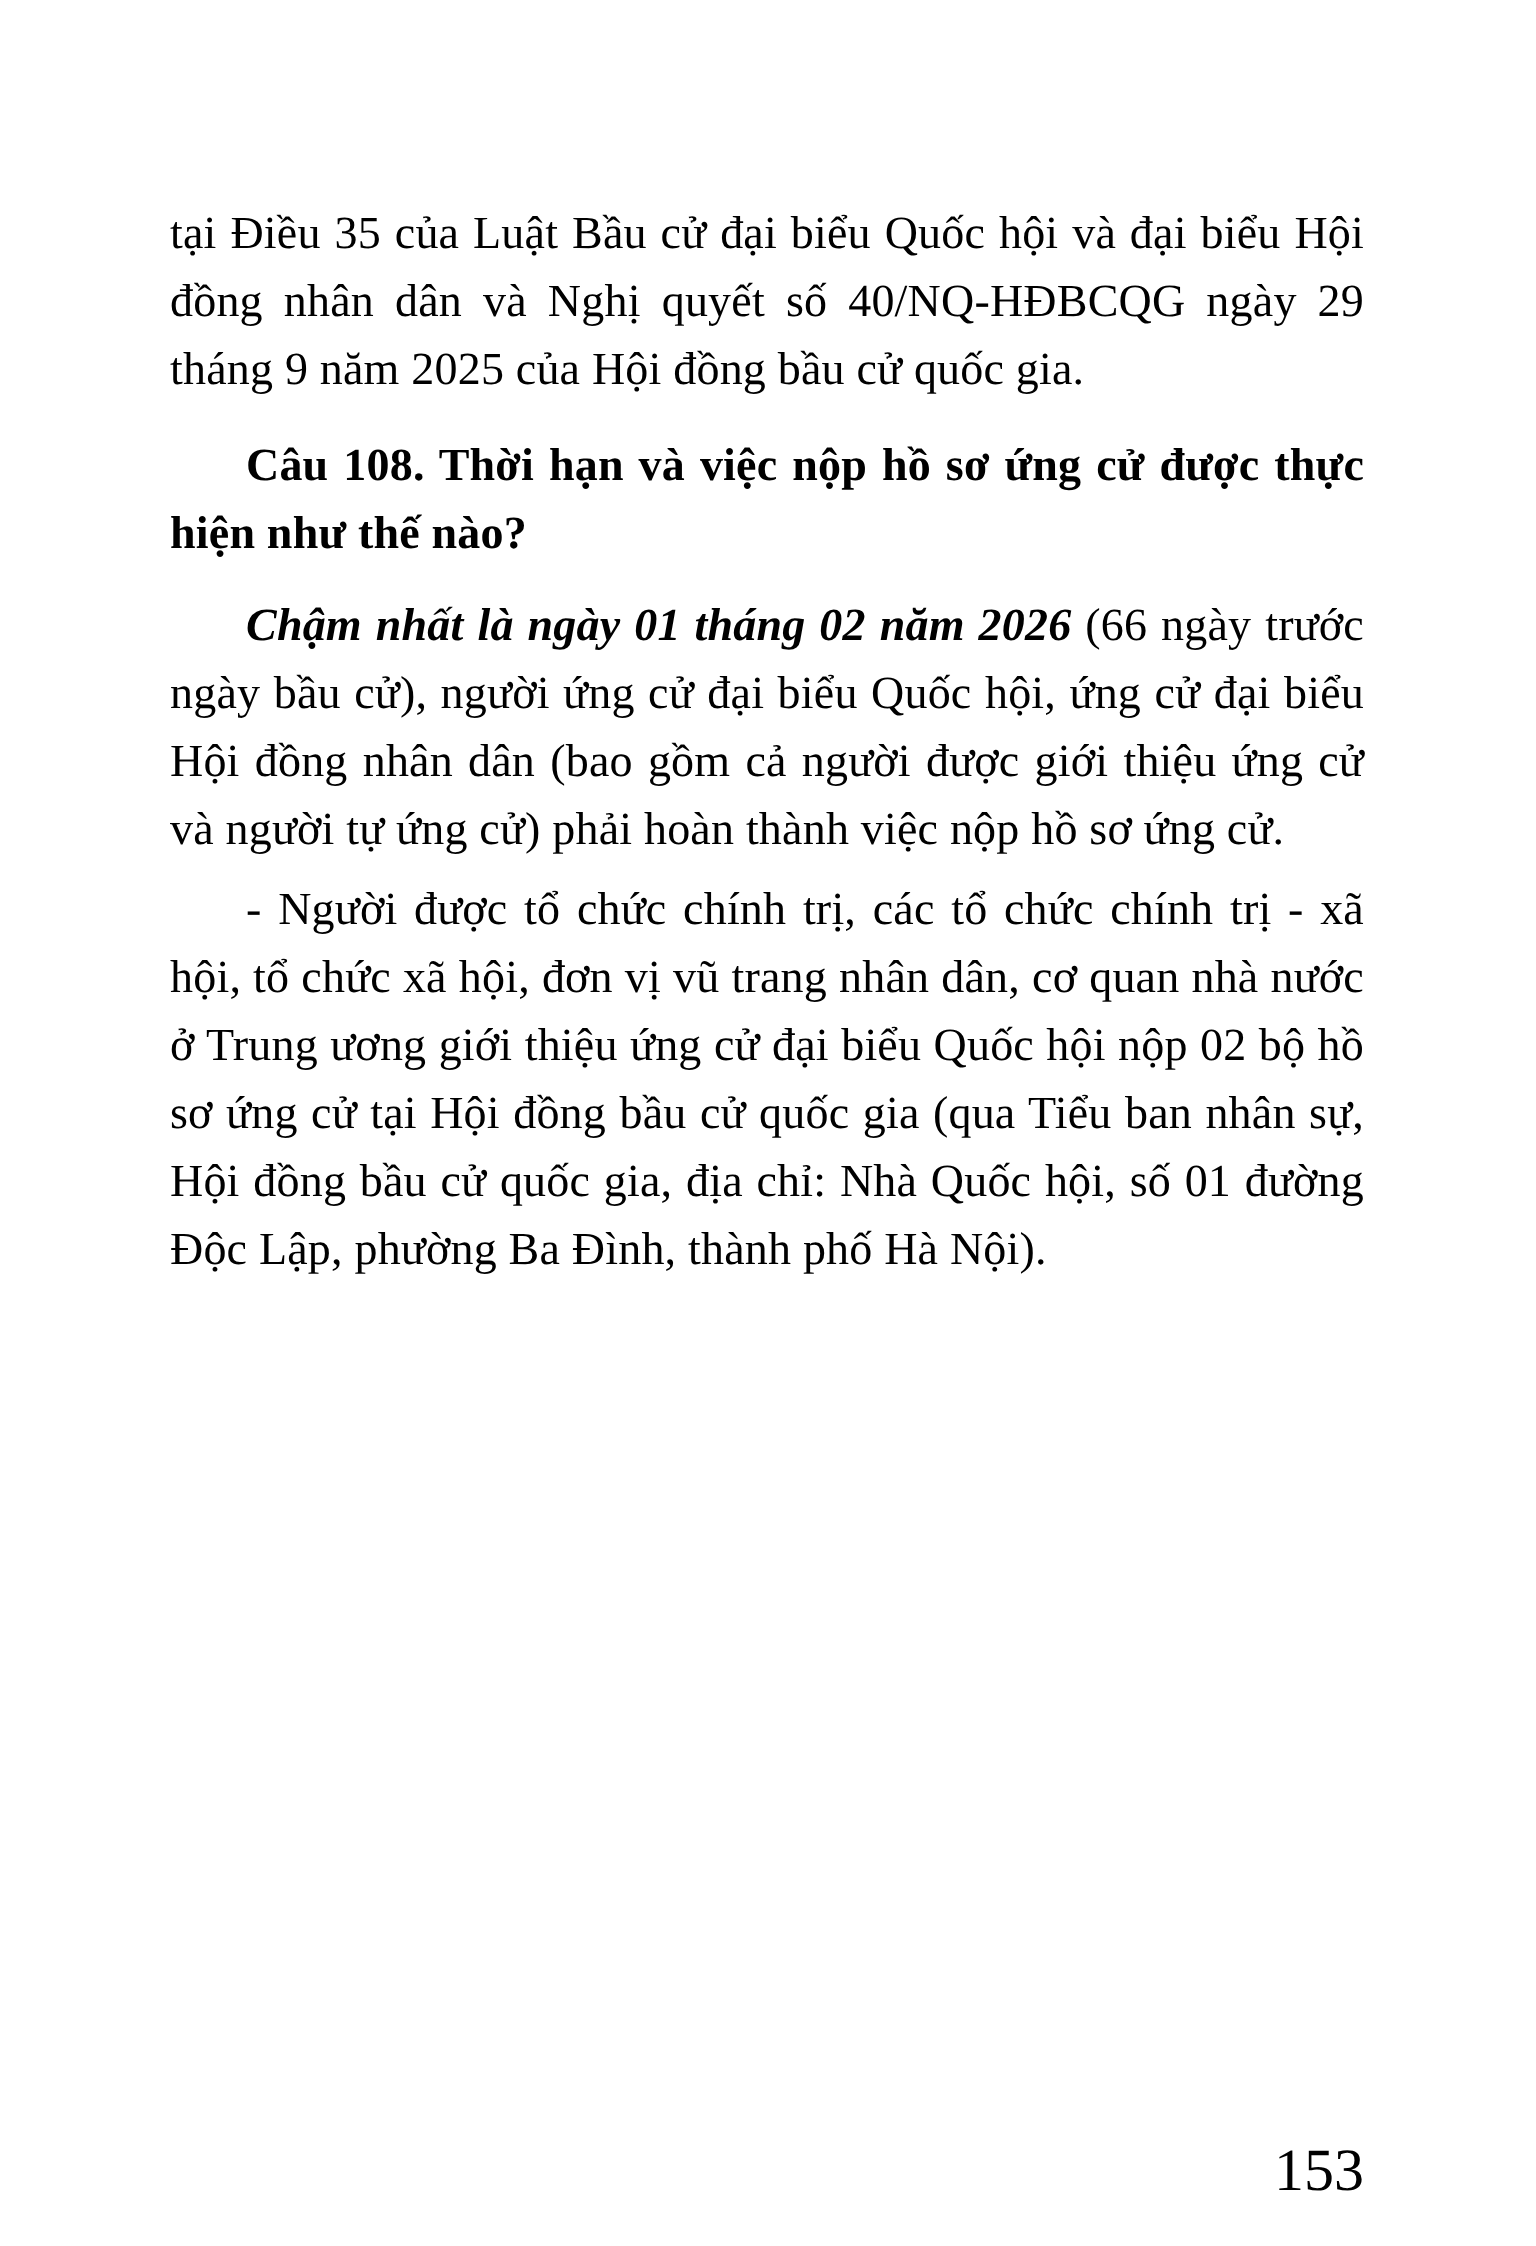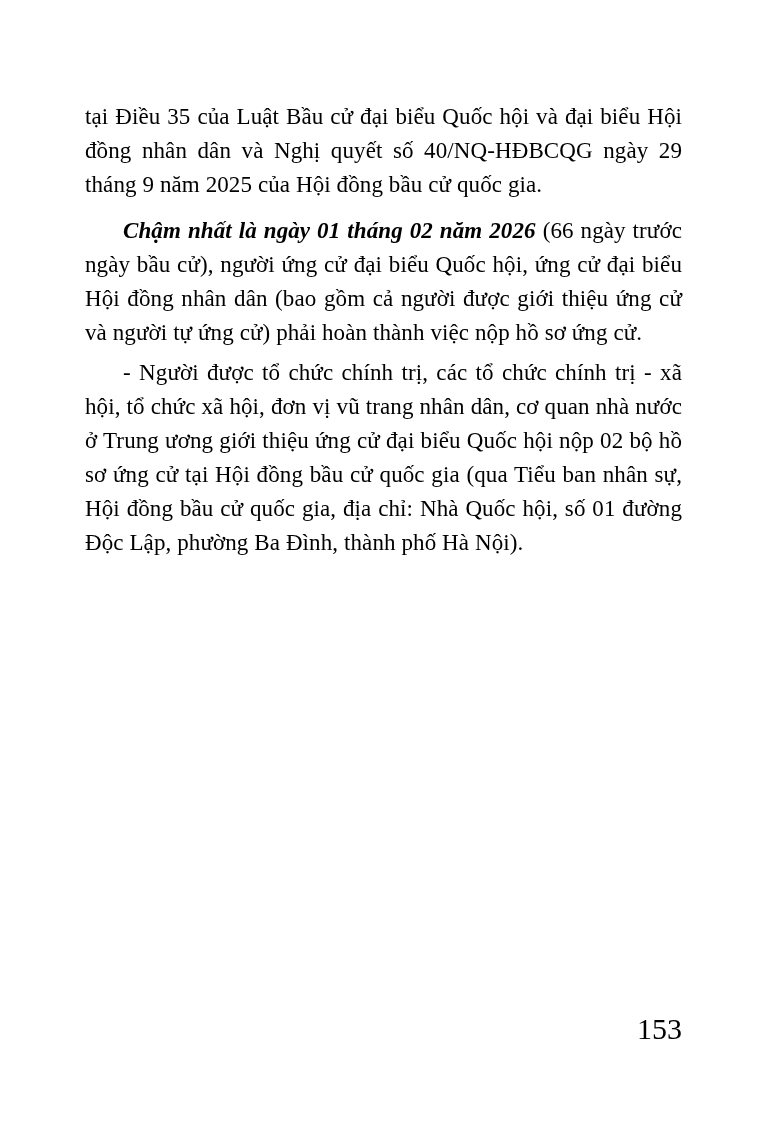--- a/index.html
+++ b/index.html
@@ -57,36 +57,37 @@
   p.body-para {
     margin-top: 6px;
   }
   .emph {
     font-weight: bold;
     font-style: italic;
   }
   .page-number {
     position: absolute;
     left: 85px;
-    top: 1012px;
+    top: 1069px;
     width: 597px;
     text-align: right;
     font-size: 30px;
     line-height: 34px;
   }
 </style>
 </head>
 <body>
 
 <div class="page">
 
   <div class="text-column">
 
     <p class="continuation">tại Điều 35 của Luật Bầu cử đại biểu Quốc hội và đại biểu Hội đồng nhân dân và Nghị quyết số 40/NQ-HĐBCQG ngày 29 tháng 9 năm 2025 của Hội đồng bầu cử quốc gia.</p>
 
+    <p class="question-heading">Câu 108. Thời hạn và việc nộp hồ sơ ứng cử được thực hiện như thế nào?</p>
 
 
     <p class="deadline"><span class="emph">Chậm nhất là ngày 01 tháng 02 năm 2026</span><span> (66 ngày trước ngày bầu cử), người ứng cử đại biểu Quốc hội, ứng cử đại biểu Hội đồng nhân dân (bao gồm cả người được giới thiệu ứng cử và người tự ứng cử) phải hoàn thành việc nộp hồ sơ ứng cử.</span></p>
 
 
     <p class="body-para">- Người được tổ chức chính trị, các tổ chức chính trị - xã hội, tổ chức xã hội, đơn vị vũ trang nhân dân, cơ quan nhà nước ở Trung ương giới thiệu ứng cử đại biểu Quốc hội nộp 02 bộ hồ sơ ứng cử tại Hội đồng bầu cử quốc gia (qua Tiểu ban nhân sự, Hội đồng bầu cử quốc gia, địa chỉ: Nhà Quốc hội, số 01 đường Độc Lập, phường Ba Đình, thành phố Hà Nội).</p>
 
 
   </div>
 

